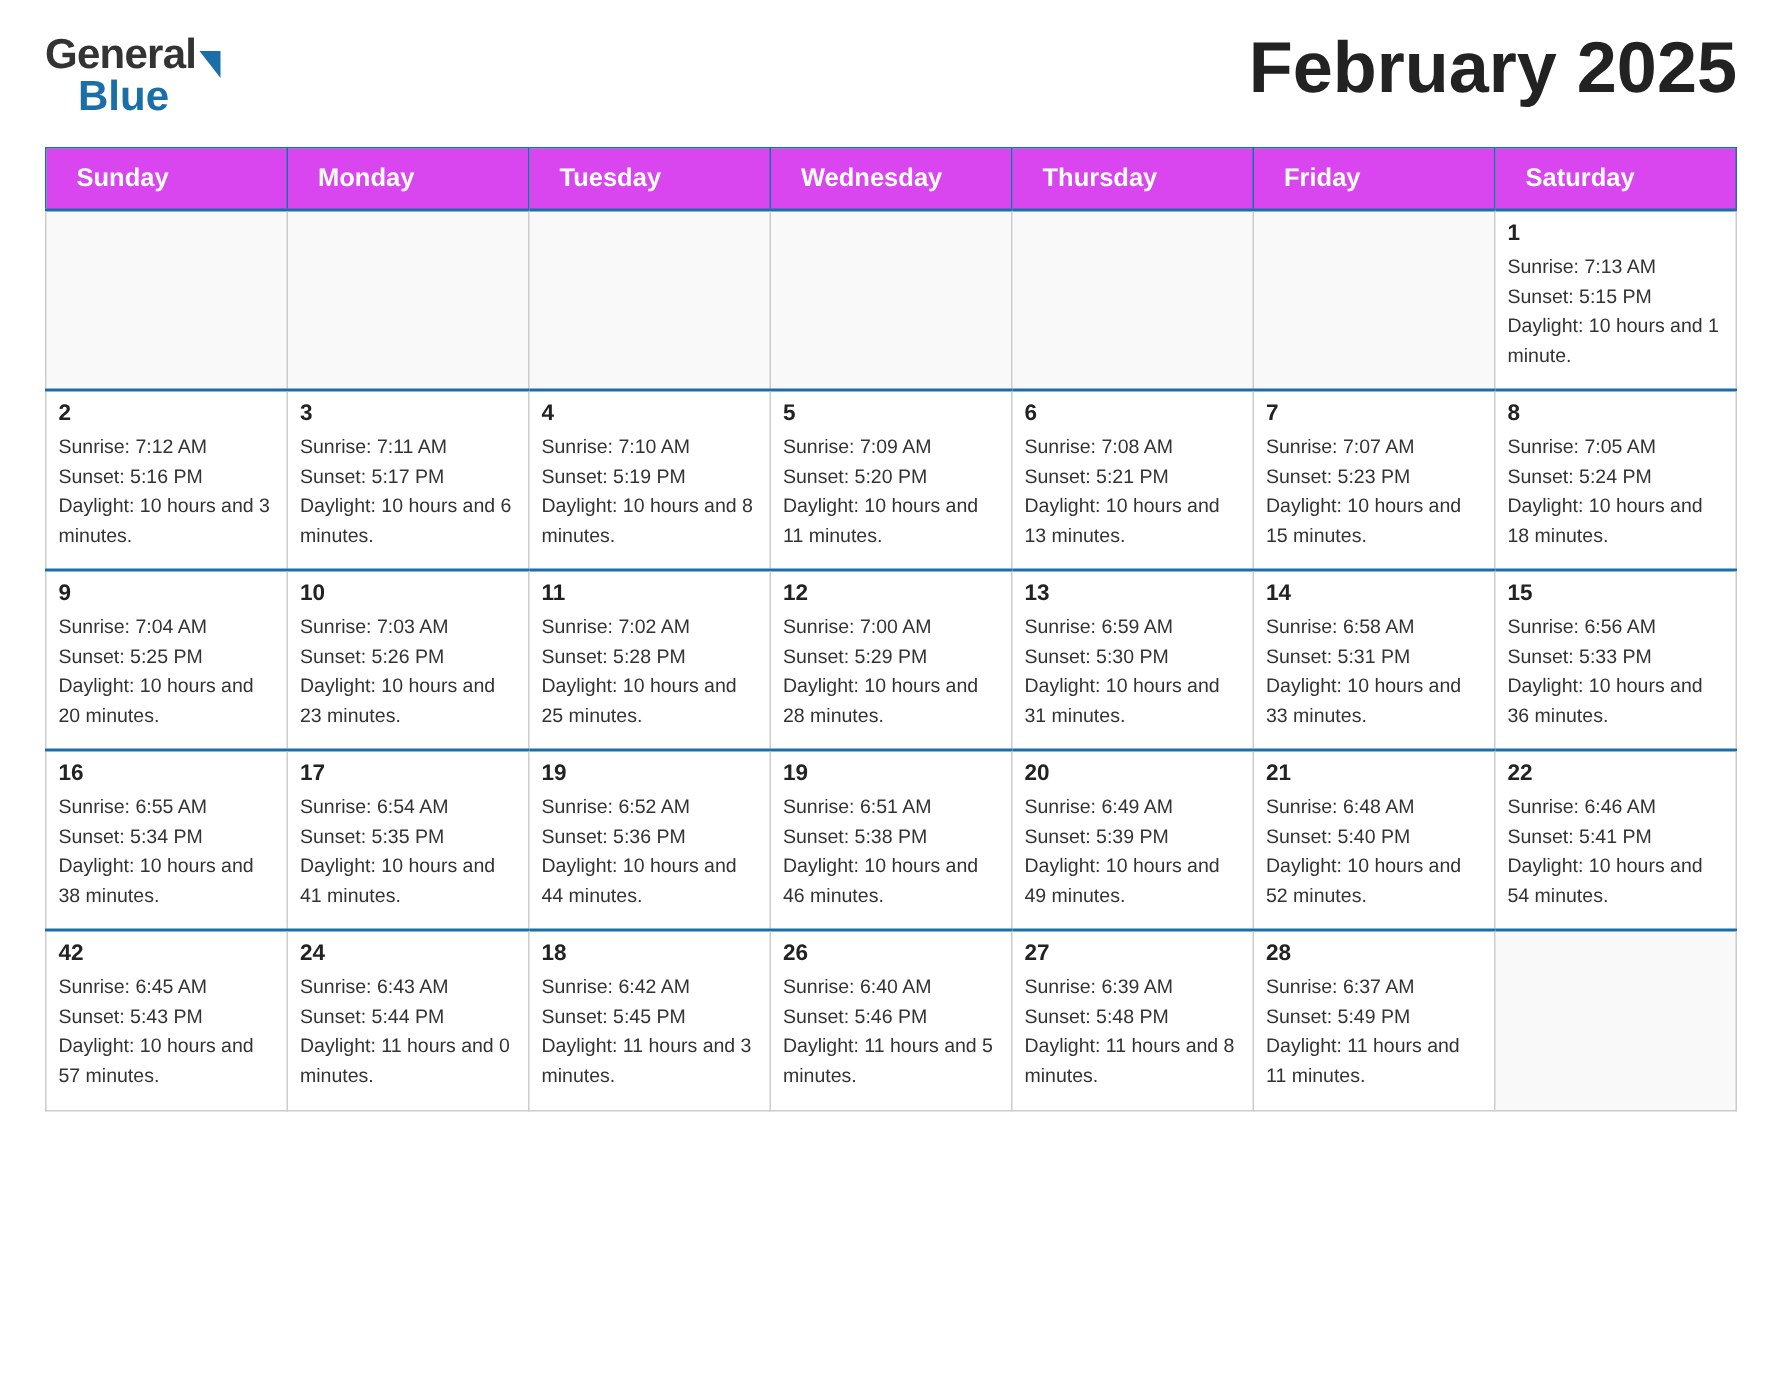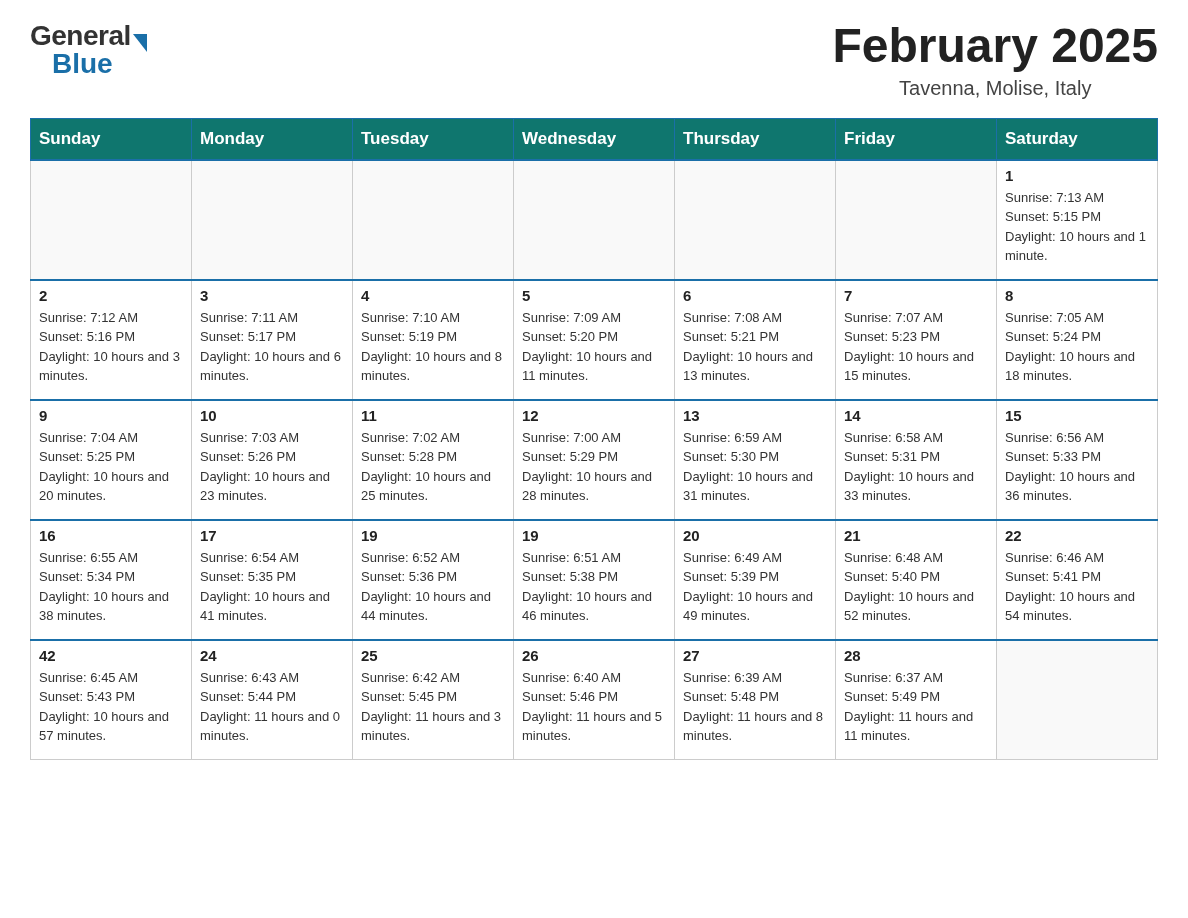--- a/index.html
+++ b/index.html
@@ -62,25 +62,25 @@
       font-size: 20px;
       color: #444;
       margin-top: 4px;
     }
     .calendar {
       width: 100%;
       border-collapse: collapse;
       border: 1px solid #aaa;
     }
     .calendar th {
-      background-color: #0f766e;
+      background-color: #d946ef;
       color: #fff;
       font-size: 17px;
       font-weight: bold;
-      padding: 10px 8px;
+      padding: 10px 20px;
       text-align: left;
       border: 1px solid #1a6fa8;
     }
     .calendar td {
       vertical-align: top;
       border: 1px solid #ccc;
       padding: 6px 8px;
       width: calc(100% / 7);
       min-height: 110px;
       height: 120px;
@@ -109,21 +109,20 @@
 <div class="header">
   <div class="logo">
     <div class="logo-top">
       <span class="logo-general">General</span>
       <div class="logo-arrow"></div>
     </div>
     <span class="logo-blue">Blue</span>
   </div>
   <div class="title-block">
     <div class="month-title">February 2025</div>
-    <div class="location">Tavenna, Molise, Italy</div>
   </div>
 </div>
 
 <table class="calendar">
   <thead>
     <tr>
     <th>Sunday</th>
         <th>Monday</th>
         <th>Tuesday</th>
         <th>Wednesday</th>
@@ -238,21 +237,21 @@
       <tr class="week-row">
         <td>
           <div class="day-num">42</div>
           <div class="day-info">Sunrise: 6:45 AM<br>Sunset: 5:43 PM<br>Daylight: 10 hours and 57 minutes.</div>
         </td>
         <td>
           <div class="day-num">24</div>
           <div class="day-info">Sunrise: 6:43 AM<br>Sunset: 5:44 PM<br>Daylight: 11 hours and 0 minutes.</div>
         </td>
         <td>
-          <div class="day-num">25</div>
+          <div class="day-num">18</div>
           <div class="day-info">Sunrise: 6:42 AM<br>Sunset: 5:45 PM<br>Daylight: 11 hours and 3 minutes.</div>
         </td>
         <td>
           <div class="day-num">26</div>
           <div class="day-info">Sunrise: 6:40 AM<br>Sunset: 5:46 PM<br>Daylight: 11 hours and 5 minutes.</div>
         </td>
         <td>
           <div class="day-num">27</div>
           <div class="day-info">Sunrise: 6:39 AM<br>Sunset: 5:48 PM<br>Daylight: 11 hours and 8 minutes.</div>
         </td>

